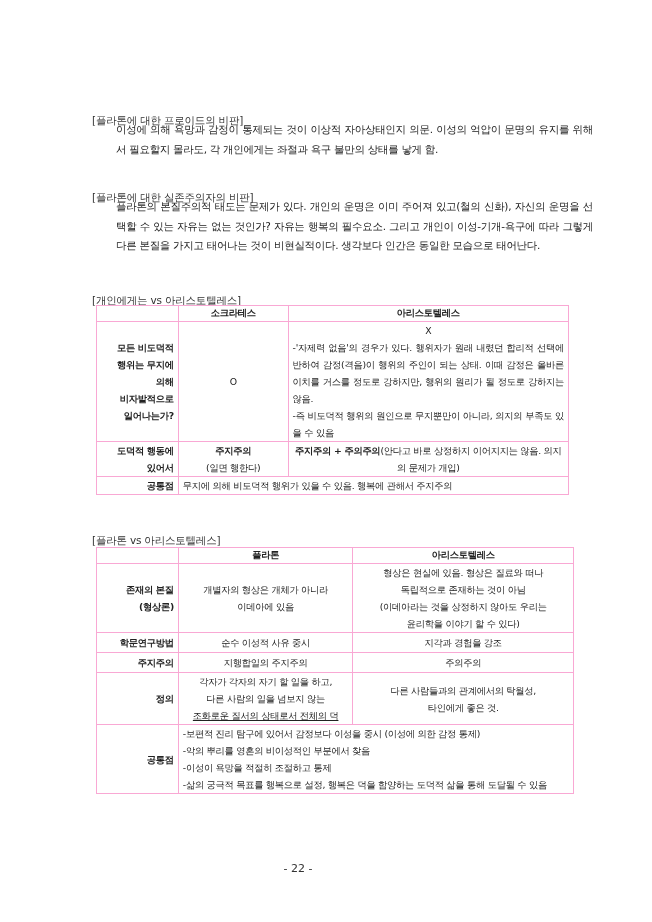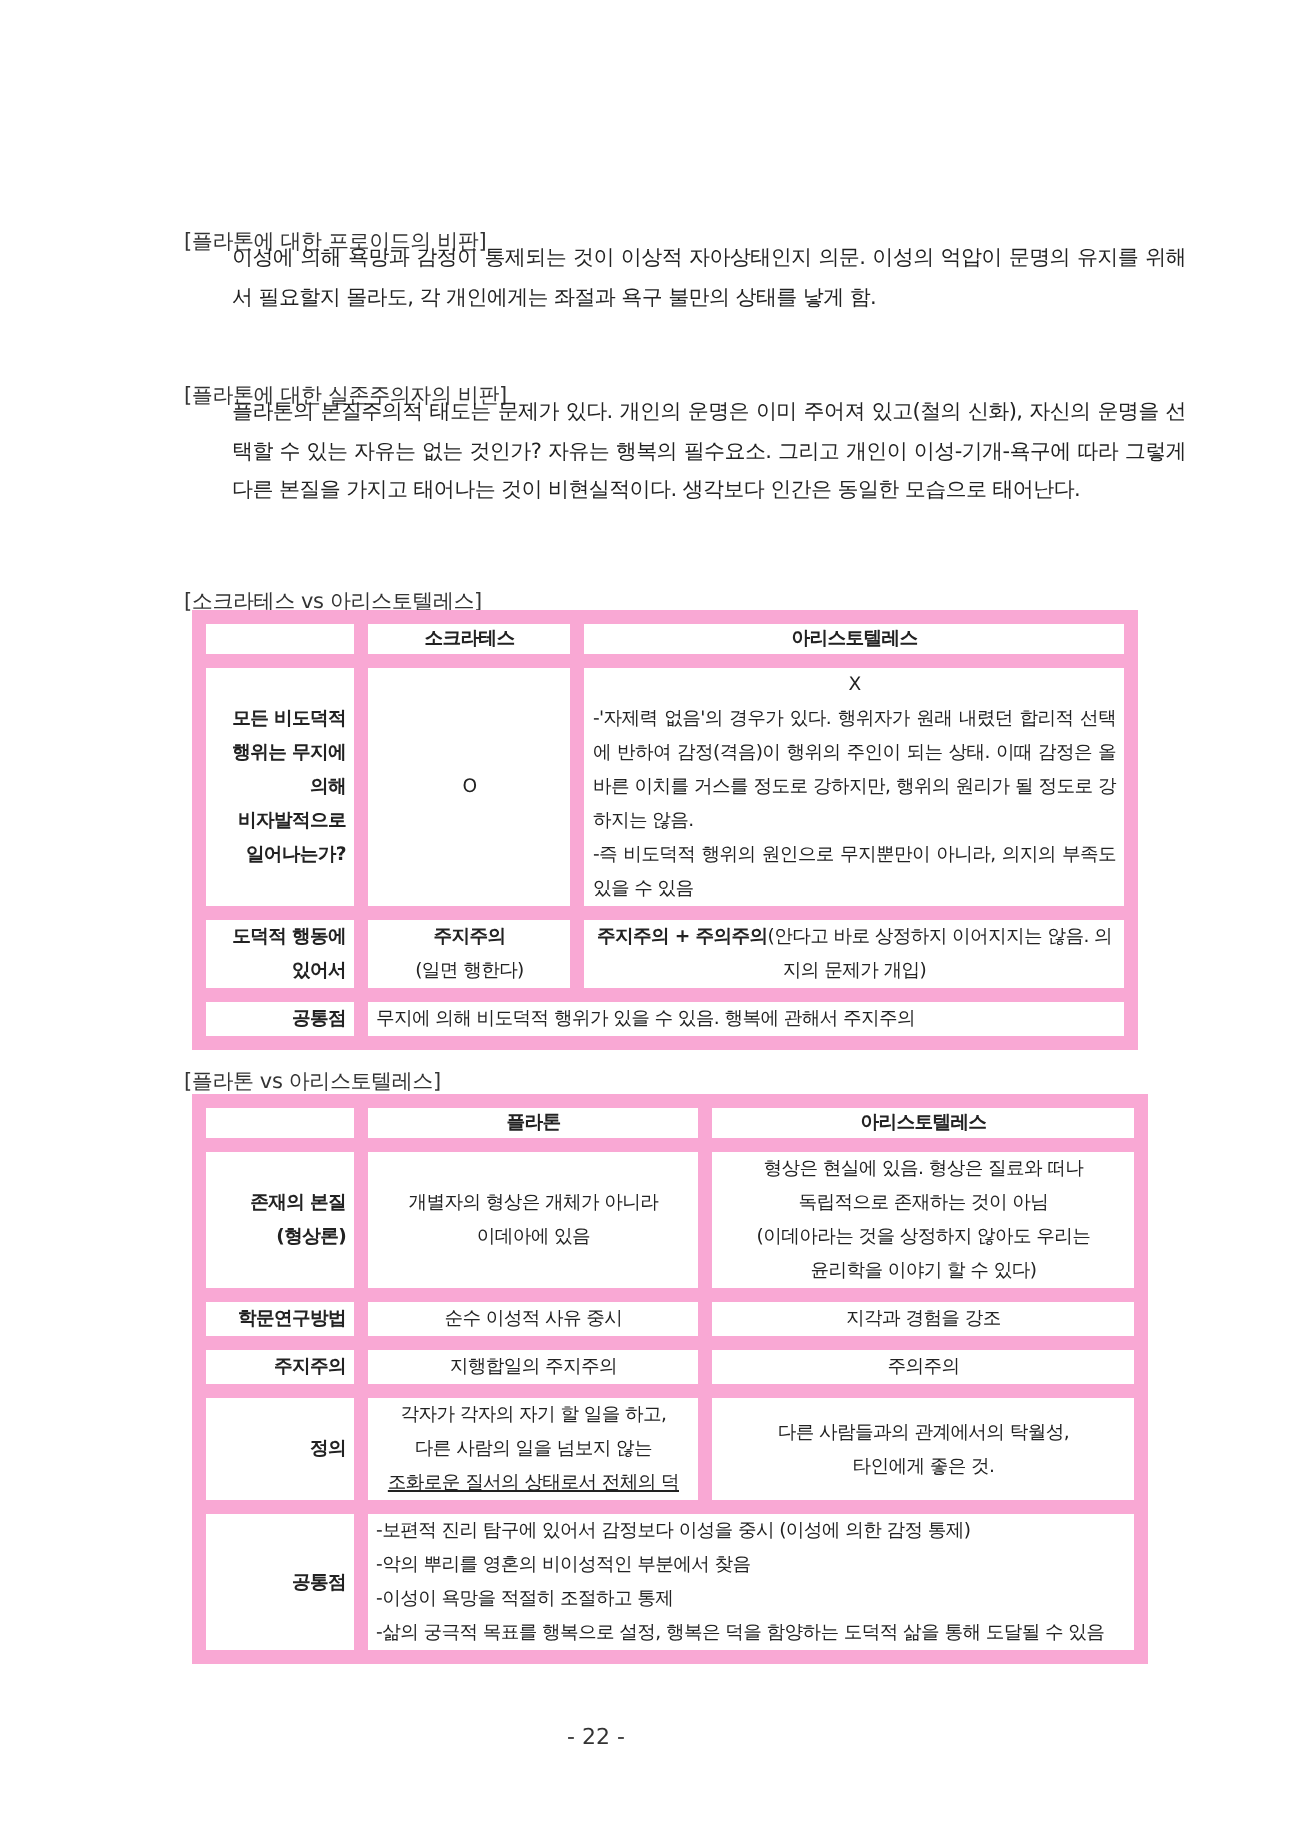--- a/index.html
+++ b/index.html
@@ -2,21 +2,21 @@
 <html><head>
   <meta charset="utf-8">
   <style>
     html, body { margin: 0; padding: 0; background: #ffffff; }
     body { width: 652px; height: 922px; position: relative; overflow: hidden;
       font-family: "DejaVu Sans", "Liberation Sans", sans-serif; color: #222; }
     .section-title { position: absolute; left: 92px; font-size: 10.5px; color: #333; letter-spacing: -0.2px; margin-top: 10px; }
     .para { position: absolute; left: 92px; width: 477px; font-size: 10.5px; line-height: 19.5px; color: #222;
       text-align: justify; letter-spacing: -0.3px; margin-left: 24px; }
     table { position: absolute; border-collapse: collapse; font-size: 9.3px; color: #222; letter-spacing: -0.3px; }
-    td, th { border: 7px solid #f9a8d4; padding: 0 4px; vertical-align: middle; }
+    td, th { border: 1px solid #f9a8d4; padding: 0 4px; vertical-align: middle; }
     th { font-weight: bold; text-align: center; height: 15px; }
     td.label { font-weight: bold; text-align: right; line-height: 17px; }
     td.center { text-align: center; line-height: 17px; }
     td.left { text-align: left; line-height: 17px; }
     td.bold { font-weight: bold; }
     .u { text-decoration: underline; }
     .line { display: block; }
     #t1 { left: 96px; top: 305px; width: 473px; }
     #t2 { left: 96px; top: 547px; width: 478px; }
     .table-outer { border: 1.5px solid #333; }
@@ -24,21 +24,21 @@
   </style>
 </head>
 <body>
 
 <div class="section-title" style="top:104px;">[플라톤에 대한 프로이드의 비판]</div>
 <div class="para" style="top:120px;">이성에 의해 욕망과 감정이 통제되는 것이 이상적 자아상태인지 의문. 이성의 억압이 문명의 유지를 위해서 필요할지 몰라도, 각 개인에게는 좌절과 욕구 불만의 상태를 낳게 함.</div>
 
 <div class="section-title" style="top:181px;">[플라톤에 대한 실존주의자의 비판]</div>
 <div class="para" style="top:197px;">플라톤의 본질주의적 태도는 문제가 있다. 개인의 운명은 이미 주어져 있고(철의 신화), 자신의 운명을 선택할 수 있는 자유는 없는 것인가? 자유는 행복의 필수요소. 그리고 개인이 이성-기개-욕구에 따라 그렇게 다른 본질을 가지고 태어나는 것이 비현실적이다. 생각보다 인간은 동일한 모습으로 태어난다.</div>
 
-<div class="section-title" style="top:284px;">[소크라테스 vs 아리스토텔레스]</div>
+<div class="section-title" style="top:284px;">[개인에게는 vs 아리스토텔레스]</div>
 
 <table id="t1" class="table-outer">
   <colgroup>
       <col style="width:82px">
       <col style="width:110px">
       <col style="width:281px">
     </colgroup>
   <tbody>
       <tr>
     <th></th>

